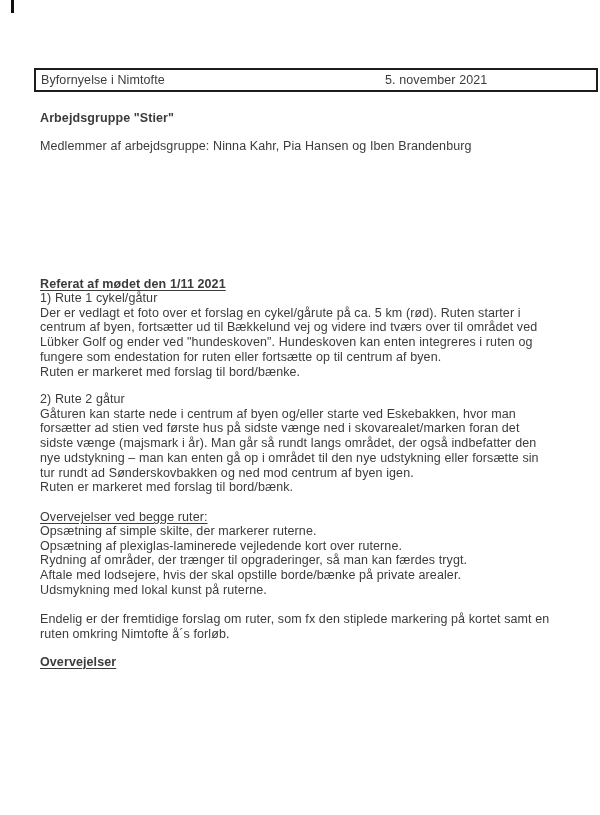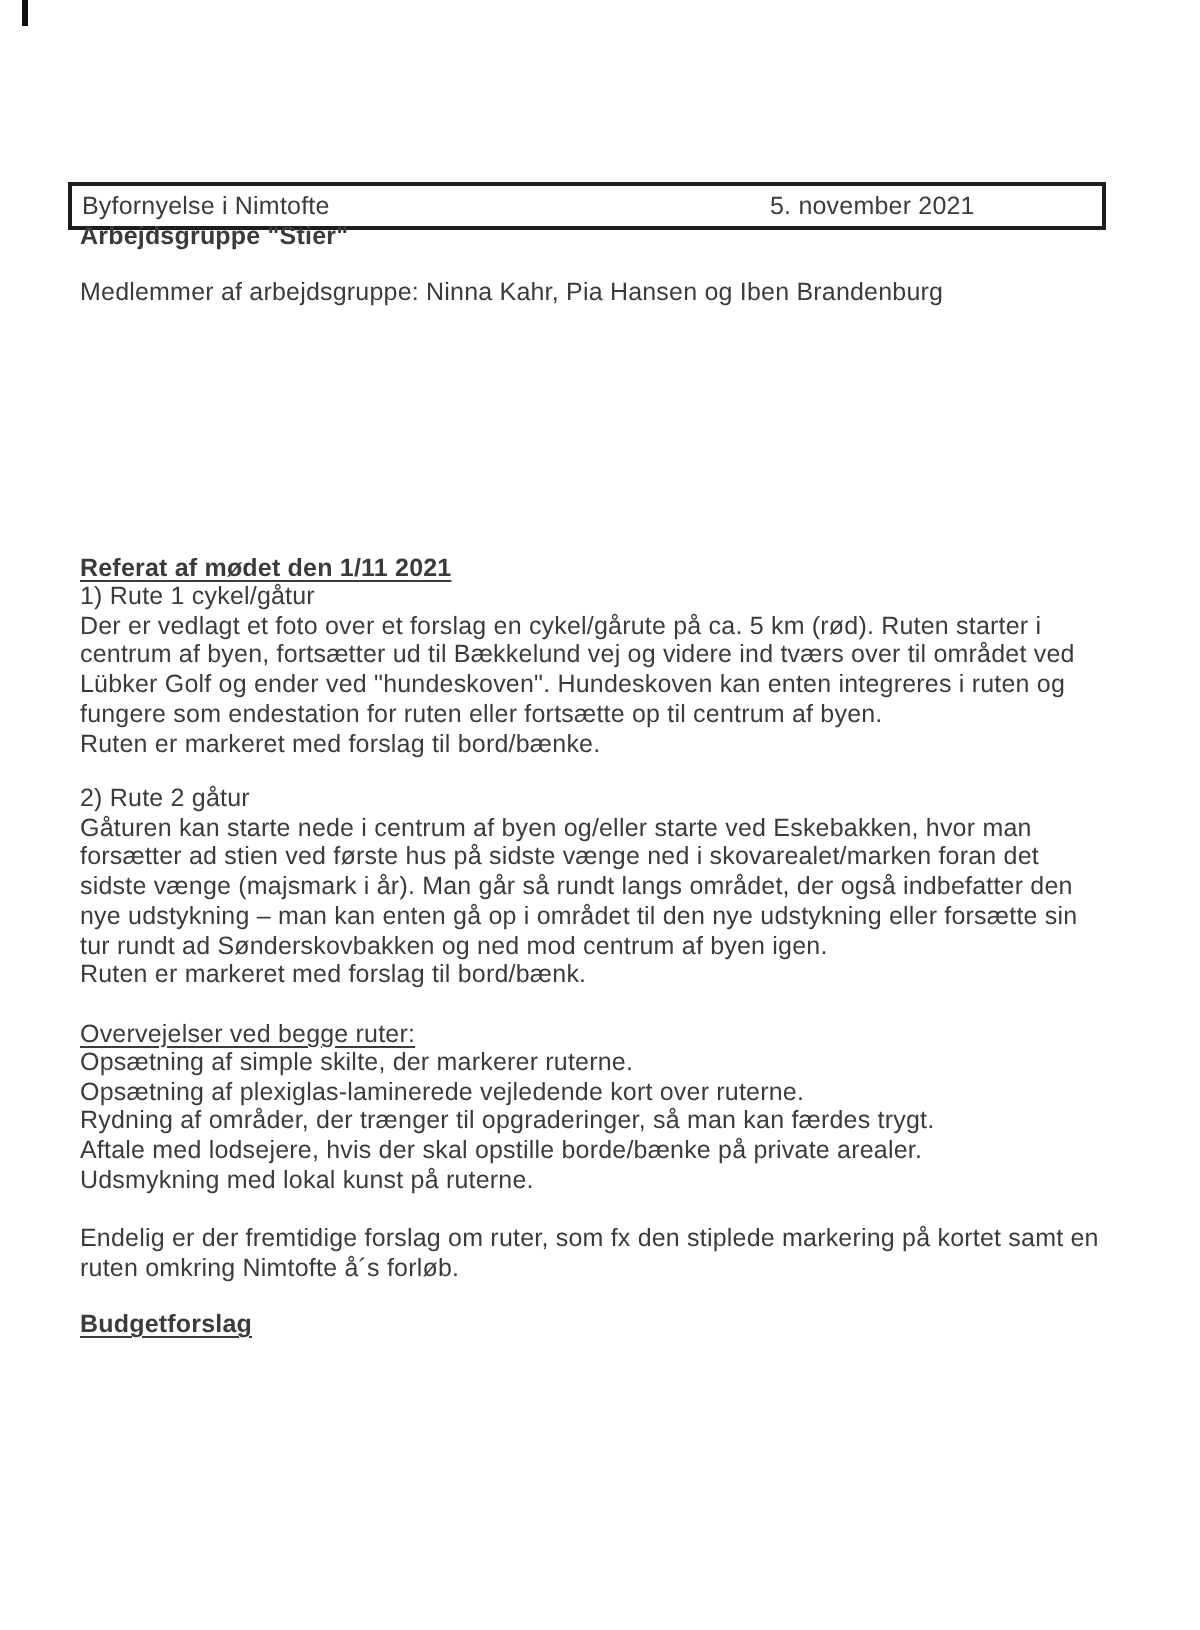--- a/index.html
+++ b/index.html
@@ -26,22 +26,22 @@
     position: absolute;
     left: 11px;
     top: 0px;
     width: 2.5px;
     height: 13px;
     background: var(--artifact, #101010);
   }
   .header-box {
     position: absolute;
     left: 34px;
-    top: 91px;
-    width: 519px;
+    top: 68px;
+    width: 564px;
     height: 24px;
     box-sizing: border-box;
     border: 2px solid var(--border, #1d1d1d);
   }
   .header-title {
     position: absolute;
     left: 5px;
     top: 0;
     line-height: 20px;
   }
@@ -111,16 +111,16 @@
 
   <div class="blk pos-future">Endelig er der fremtidige forslag om ruter, som fx den stiplede markering på kortet samt en
 ruten omkring Nimtofte å´s forløb.</div>
 
   <div class="blk pos-cons-body">Opsætning af simple skilte, der markerer ruterne.
 Opsætning af plexiglas-laminerede vejledende kort over ruterne.
 Rydning af områder, der trænger til opgraderinger, så man kan færdes trygt.
 Aftale med lodsejere, hvis der skal opstille borde/bænke på private arealer.
 Udsmykning med lokal kunst på ruterne.</div>
 
-  <div class="blk bold ul pos-budget-heading">Budgetforslag</div>
+  <div class="blk bold ul pos-budget-heading">Overvejelser</div>
 
 
 </div>
 
 </body></html>

